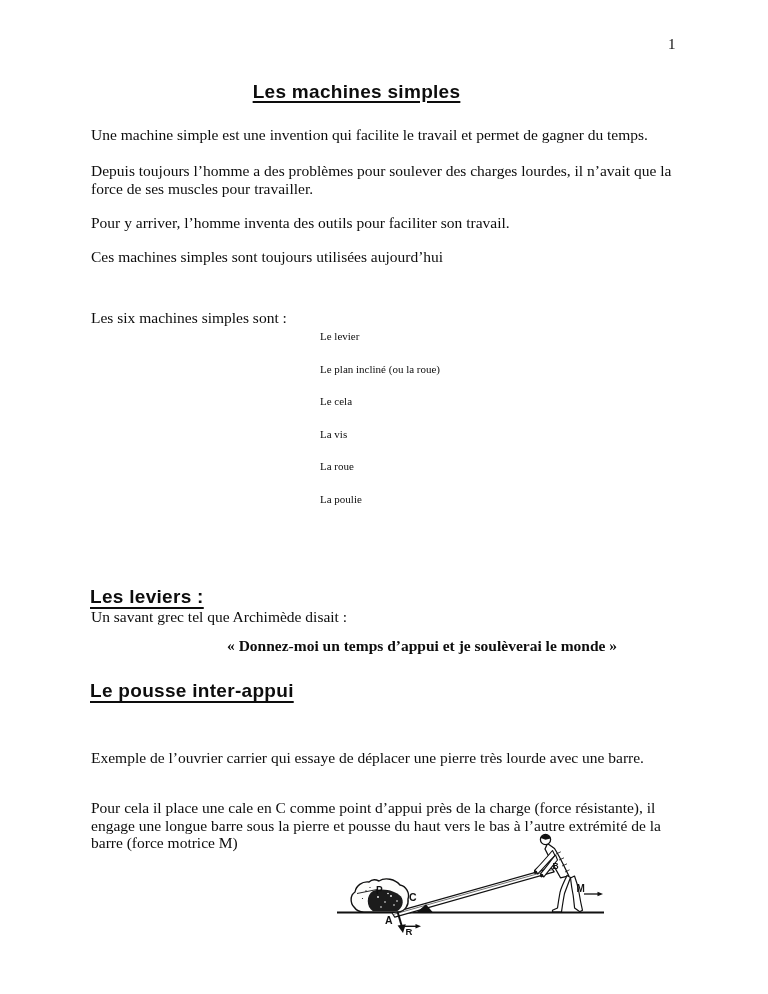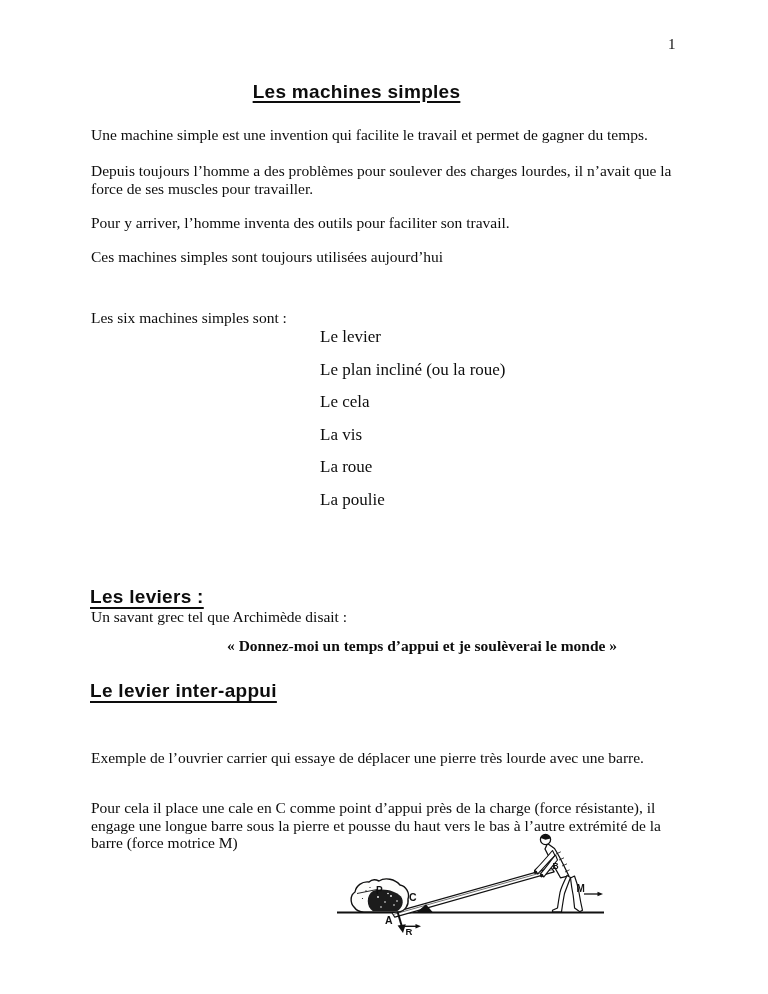--- a/index.html
+++ b/index.html
@@ -58,21 +58,21 @@
     left: 227px;
     font-size: 15.5px;
     line-height: 17.5px;
     font-weight: 700;
     white-space: pre;
   }
   .machines-list {
     position: absolute;
     left: 320px;
     top: 328px;
-    font-size: 17px;
+    font-size: 11px;
     line-height: 17.5px;
   }
   .machines-list .item { margin-bottom: 15px; white-space: pre; }
   .figure {
     position: absolute;
     left: 333px;
     top: 830px;
     width: 275px;
     height: 110px;
   }
@@ -105,21 +105,21 @@
     <div class="item">Le cela</div>
     <div class="item">La vis</div>
     <div class="item">La roue</div>
     <div class="item">La poulie</div>
   </div>
 
   <div class="heading" style="top:570px;margin-top:16px;">Les leviers :</div>
   <div class="para" style="top:608px;">Un savant grec tel que Archimède disait :</div>
   <div class="quote" style="top:637px;">« Donnez-moi un temps d’appui et je soulèverai le monde »</div>
 
-  <div class="heading" style="top:680px;">Le levier inter-appui</div>
+  <div class="heading" style="top:680px;">Le pousse inter-appui</div>
   <div class="para" style="top:749px;text-align:right;">Exemple de l’ouvrier carrier qui essaye de déplacer une pierre très lourde avec une barre.</div>
   <div class="para" style="top:799px;">Pour cela il place une cale en C comme point d’appui près de la charge (force résistante), il
 engage une longue barre sous la pierre et pousse du haut vers le bas à l’autre extrémité de la
 barre (force motrice M)</div>
 
   <div class="figure">
     <svg viewBox="0 0 275 110" xmlns="http://www.w3.org/2000/svg">
 
       <line x1="4" y1="82.5" x2="271" y2="82.5" stroke="#111" stroke-width="2.2"></line>
 

